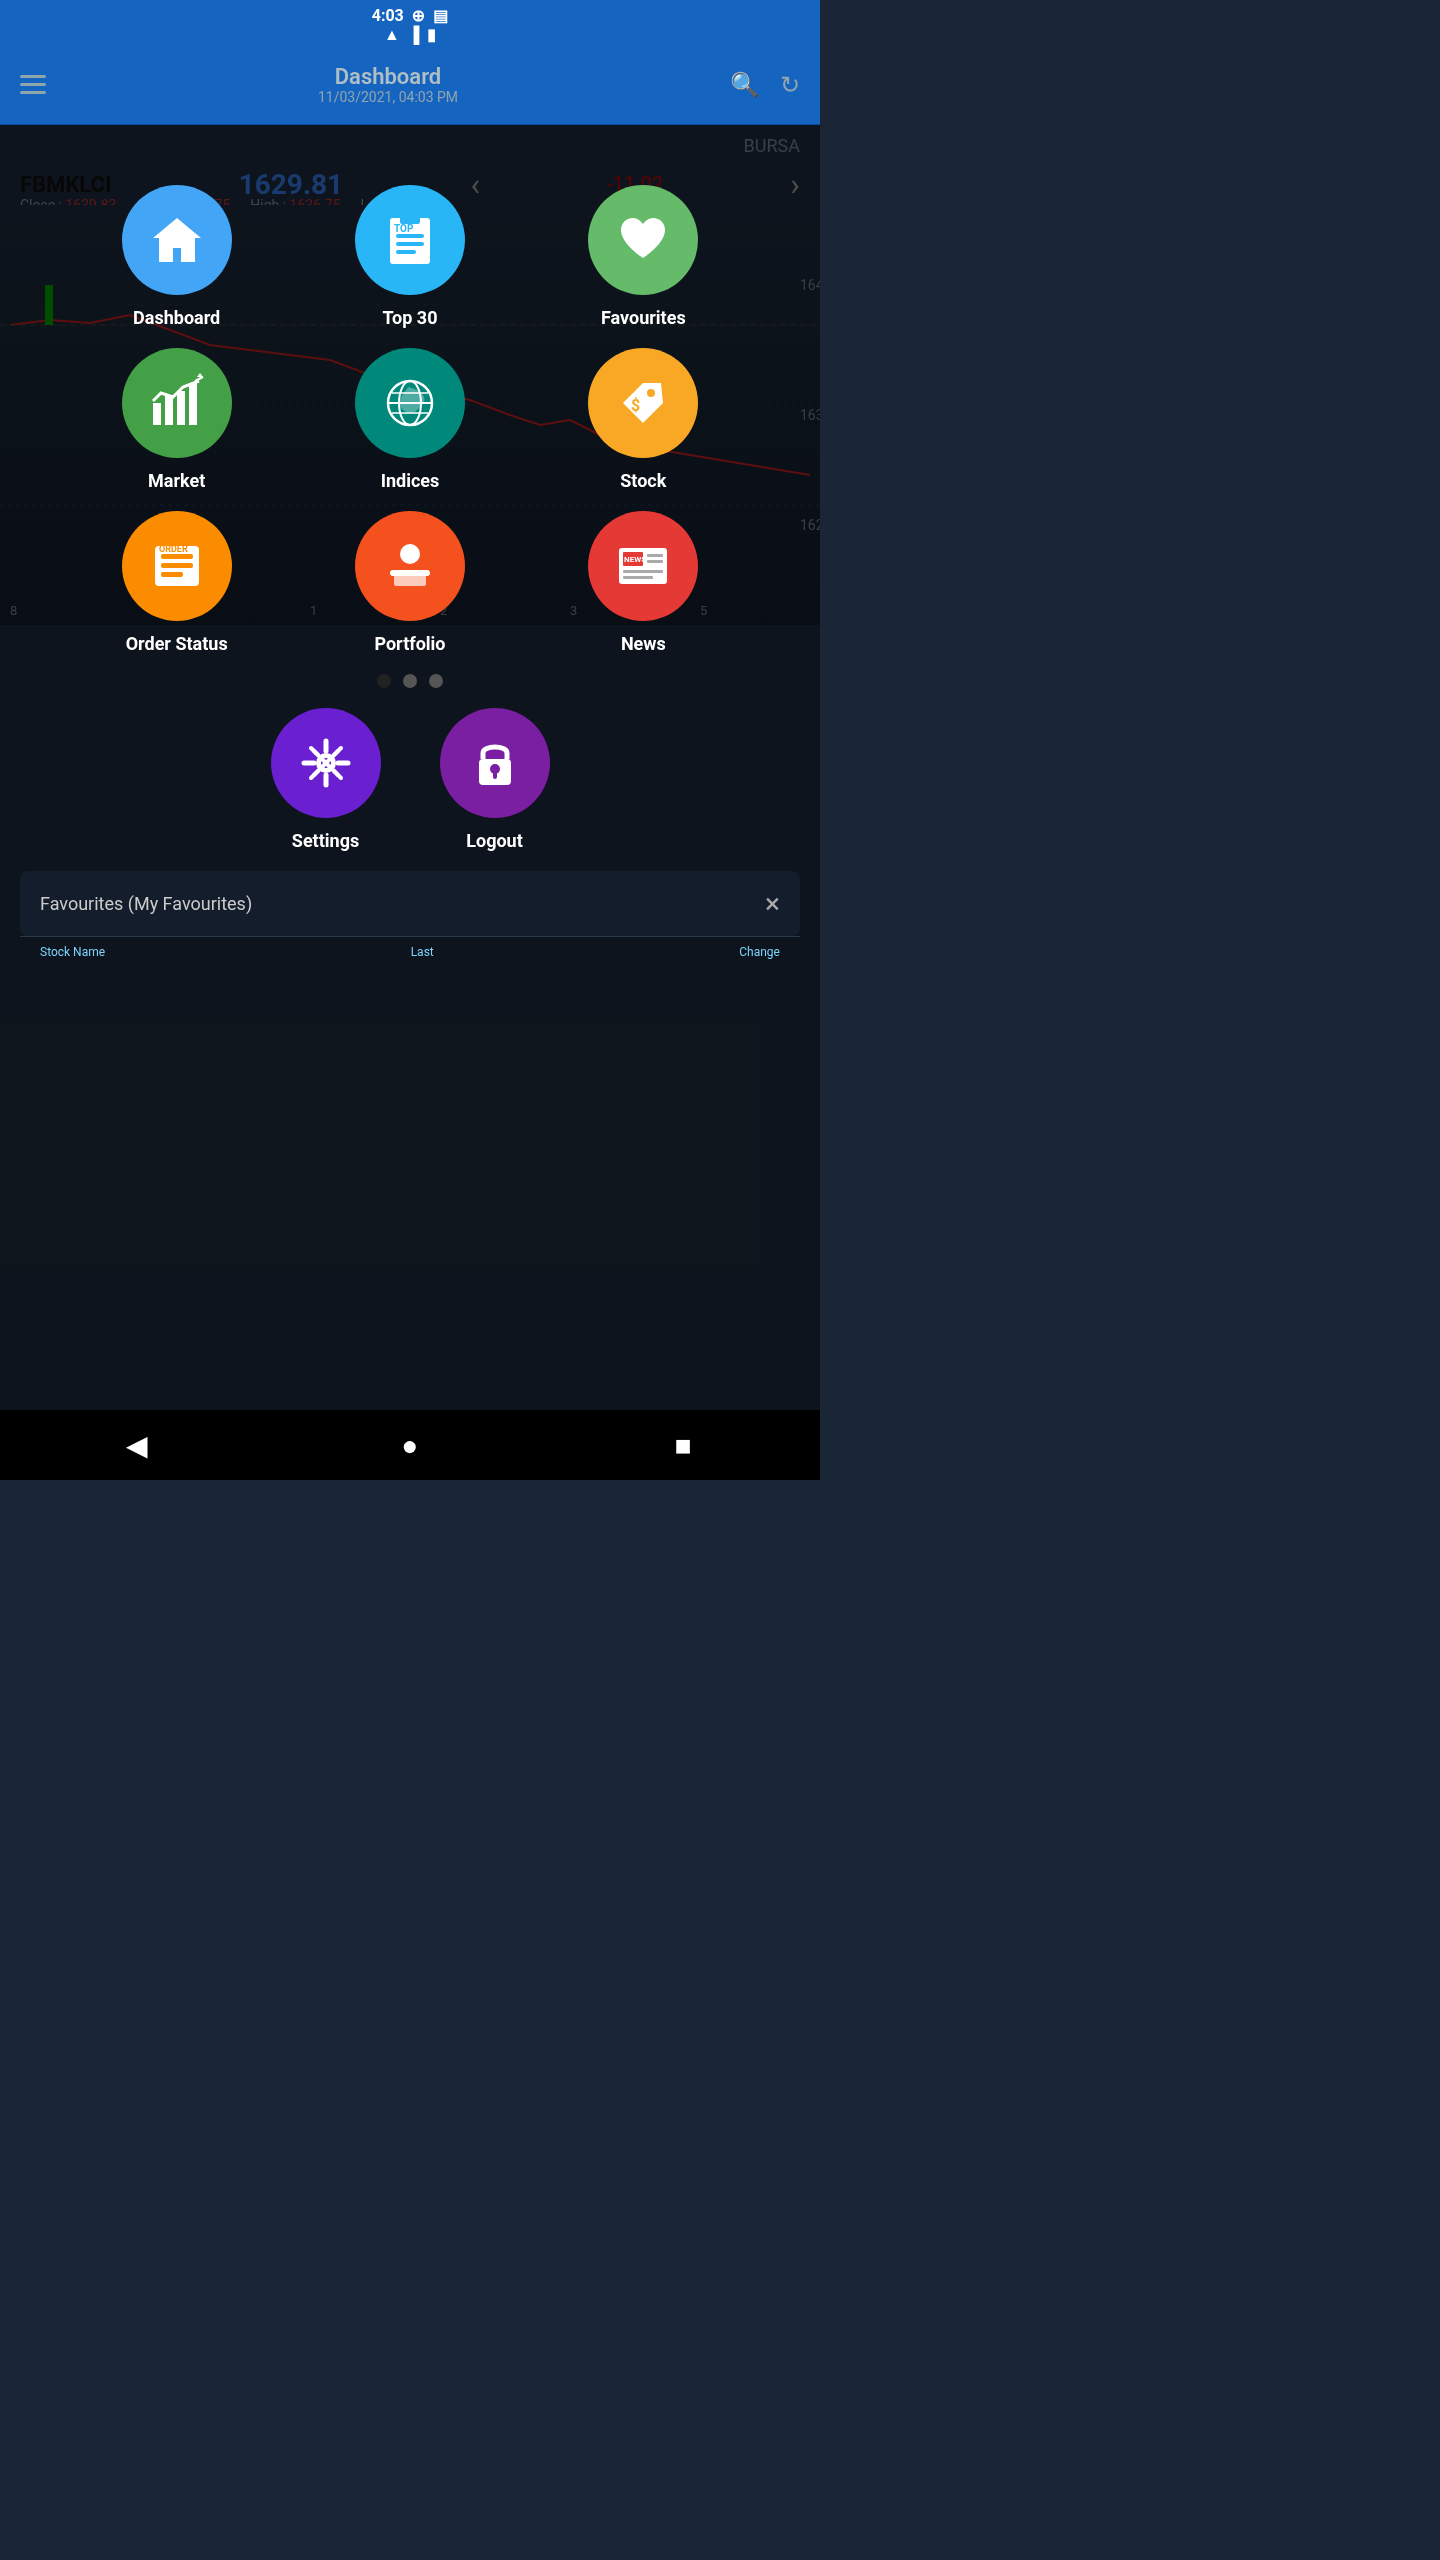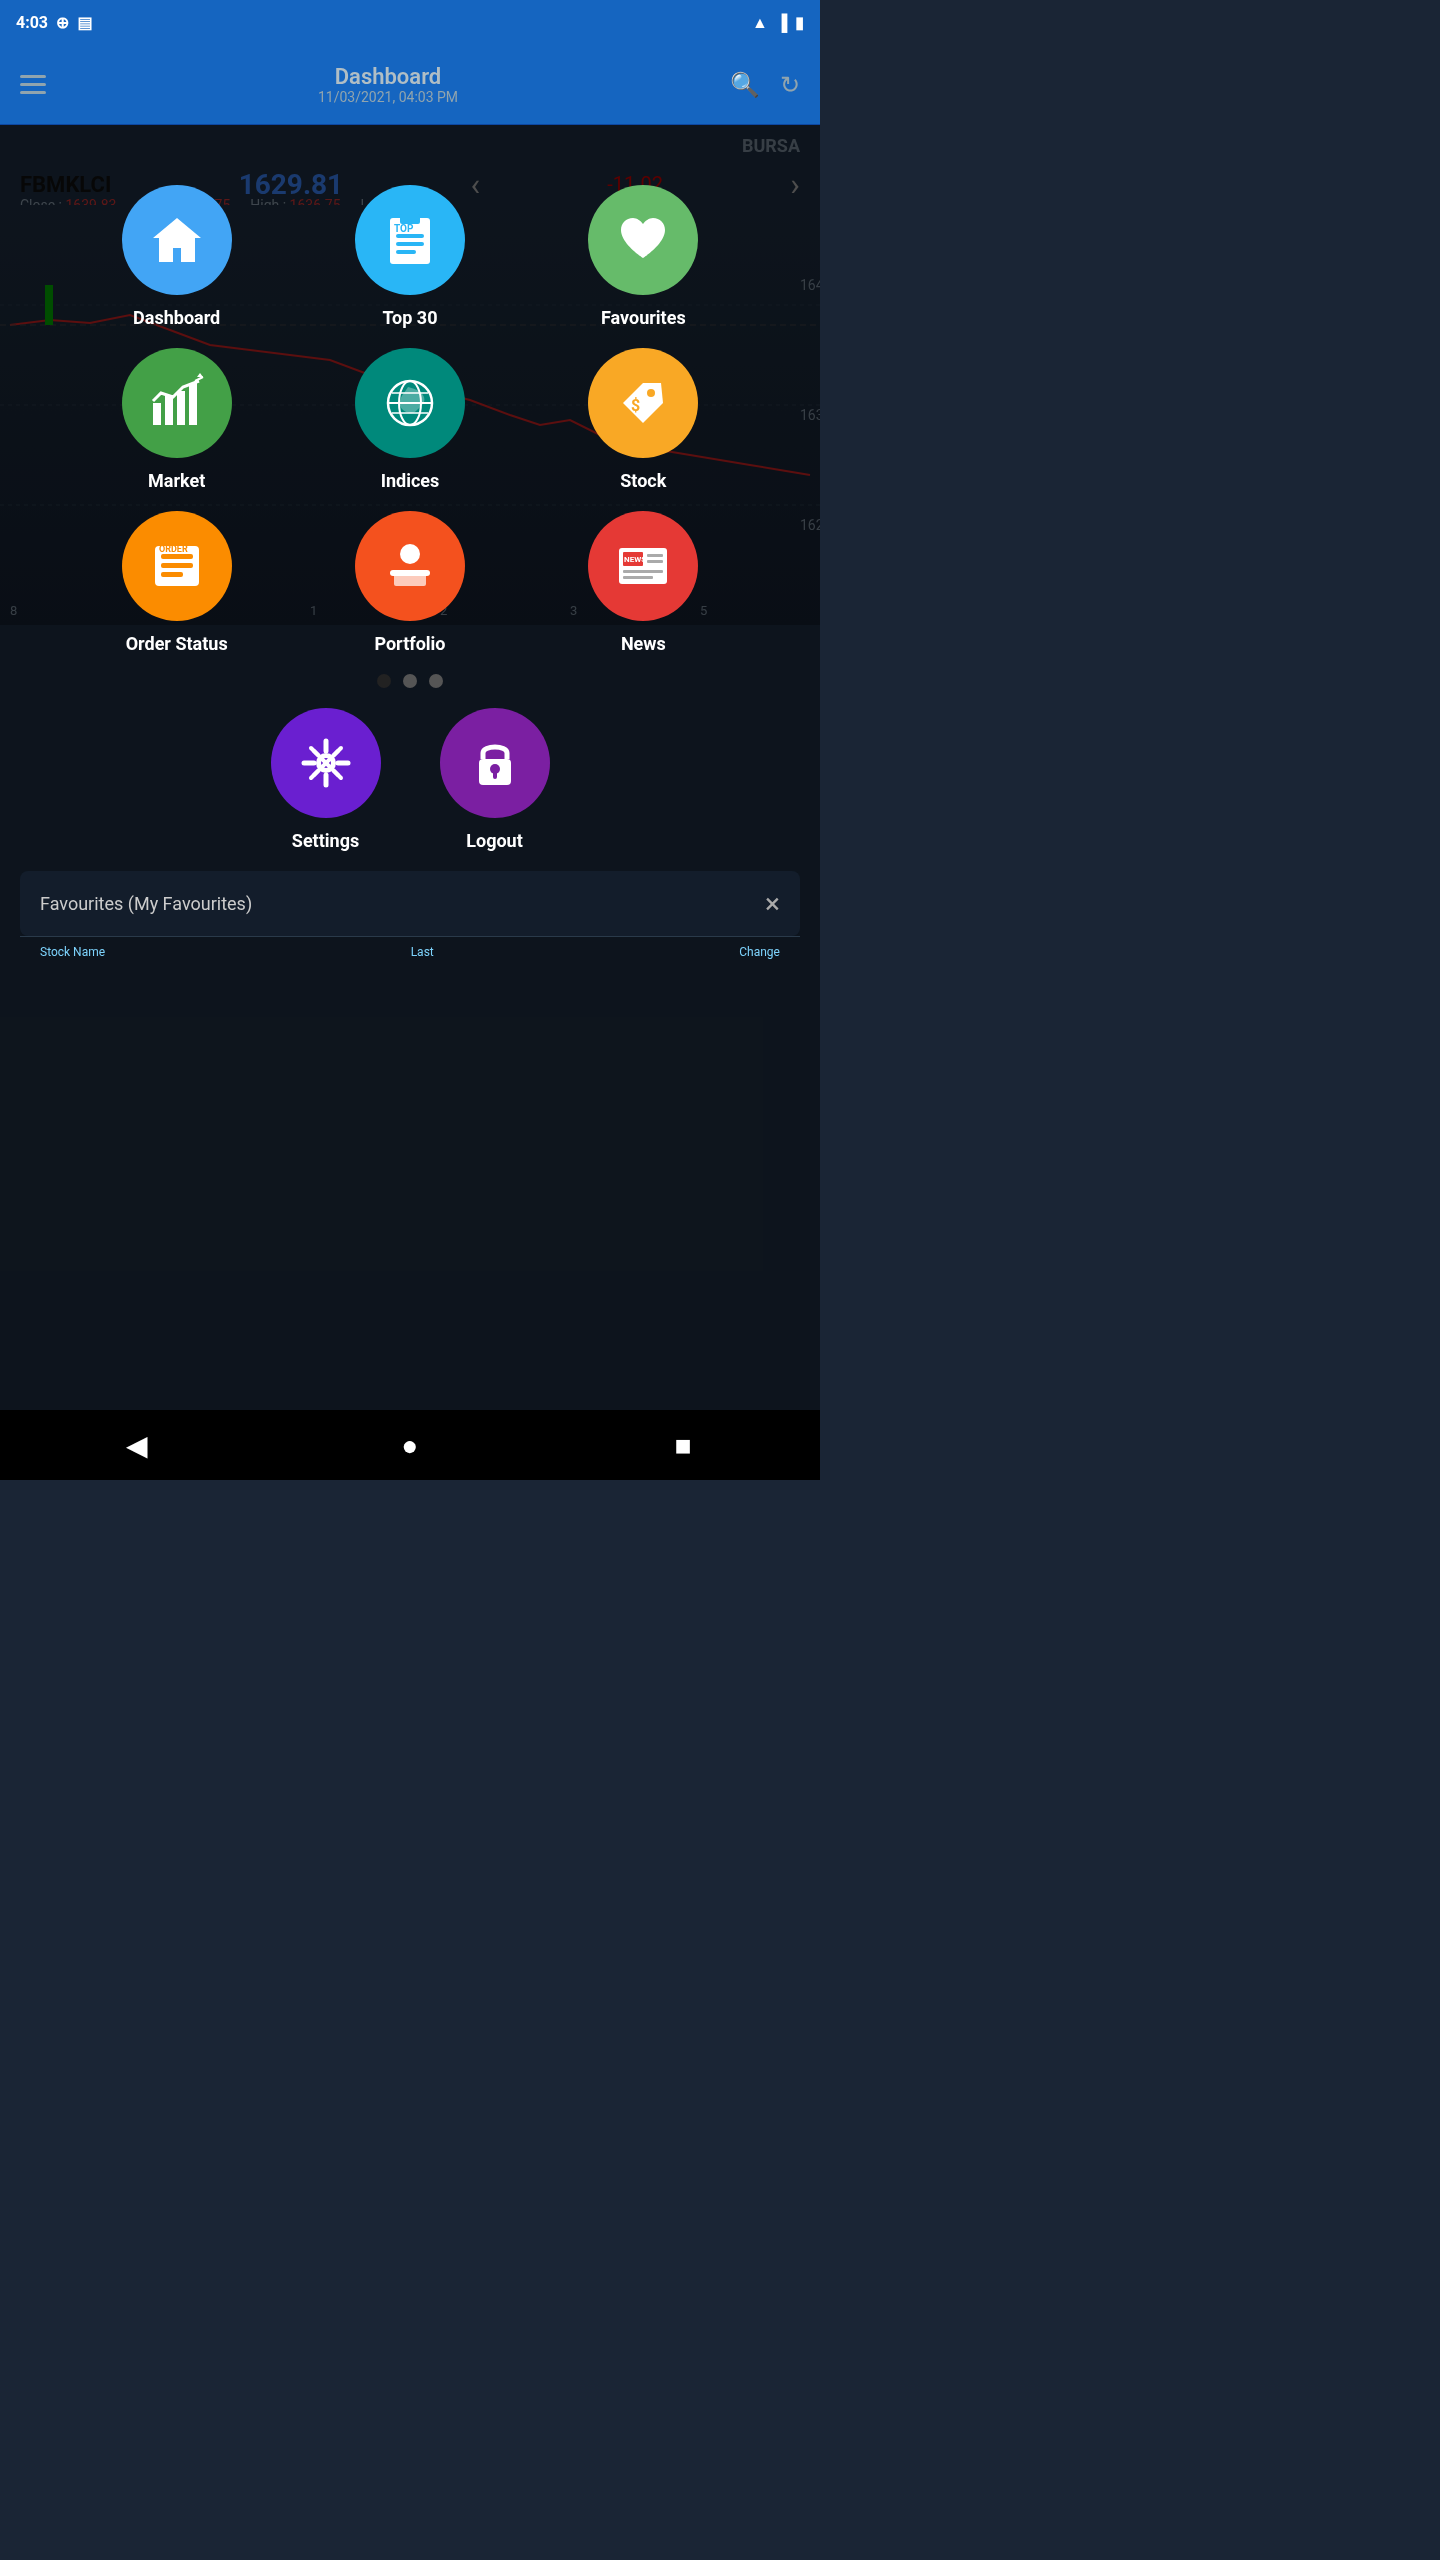--- a/index.html
+++ b/index.html
@@ -16,20 +16,21 @@
     .status-bar {
       background: #1565c0;
       height: 45px;
       display: flex;
       align-items: center;
       justify-content: space-between;
       padding: 6px 16px;
       color: white;
       font-size: 16px;
       font-weight: bold;
+      flex-direction: column;
     }
     .status-bar-left { display: flex; align-items: center; gap: 8px; }
     .status-bar-right { display: flex; align-items: center; gap: 8px; }
 
     
     .top-bar {
       background: #1565c0;
       height: 80px;
       display: flex;
       align-items: center;
@@ -50,21 +51,21 @@
       height: 100%;
     }
 
     
     .bursa-label {
       position: absolute;
       top: 10px;
       right: 20px;
       color: #7a8a9a;
       font-size: 18px;
-      font-weight: bold;
+      font-weight: normal;
     }
 
     
     .index-row {
       position: absolute;
       top: 40px;
       left: 20px;
       right: 20px;
       display: flex;
       align-items: center;

